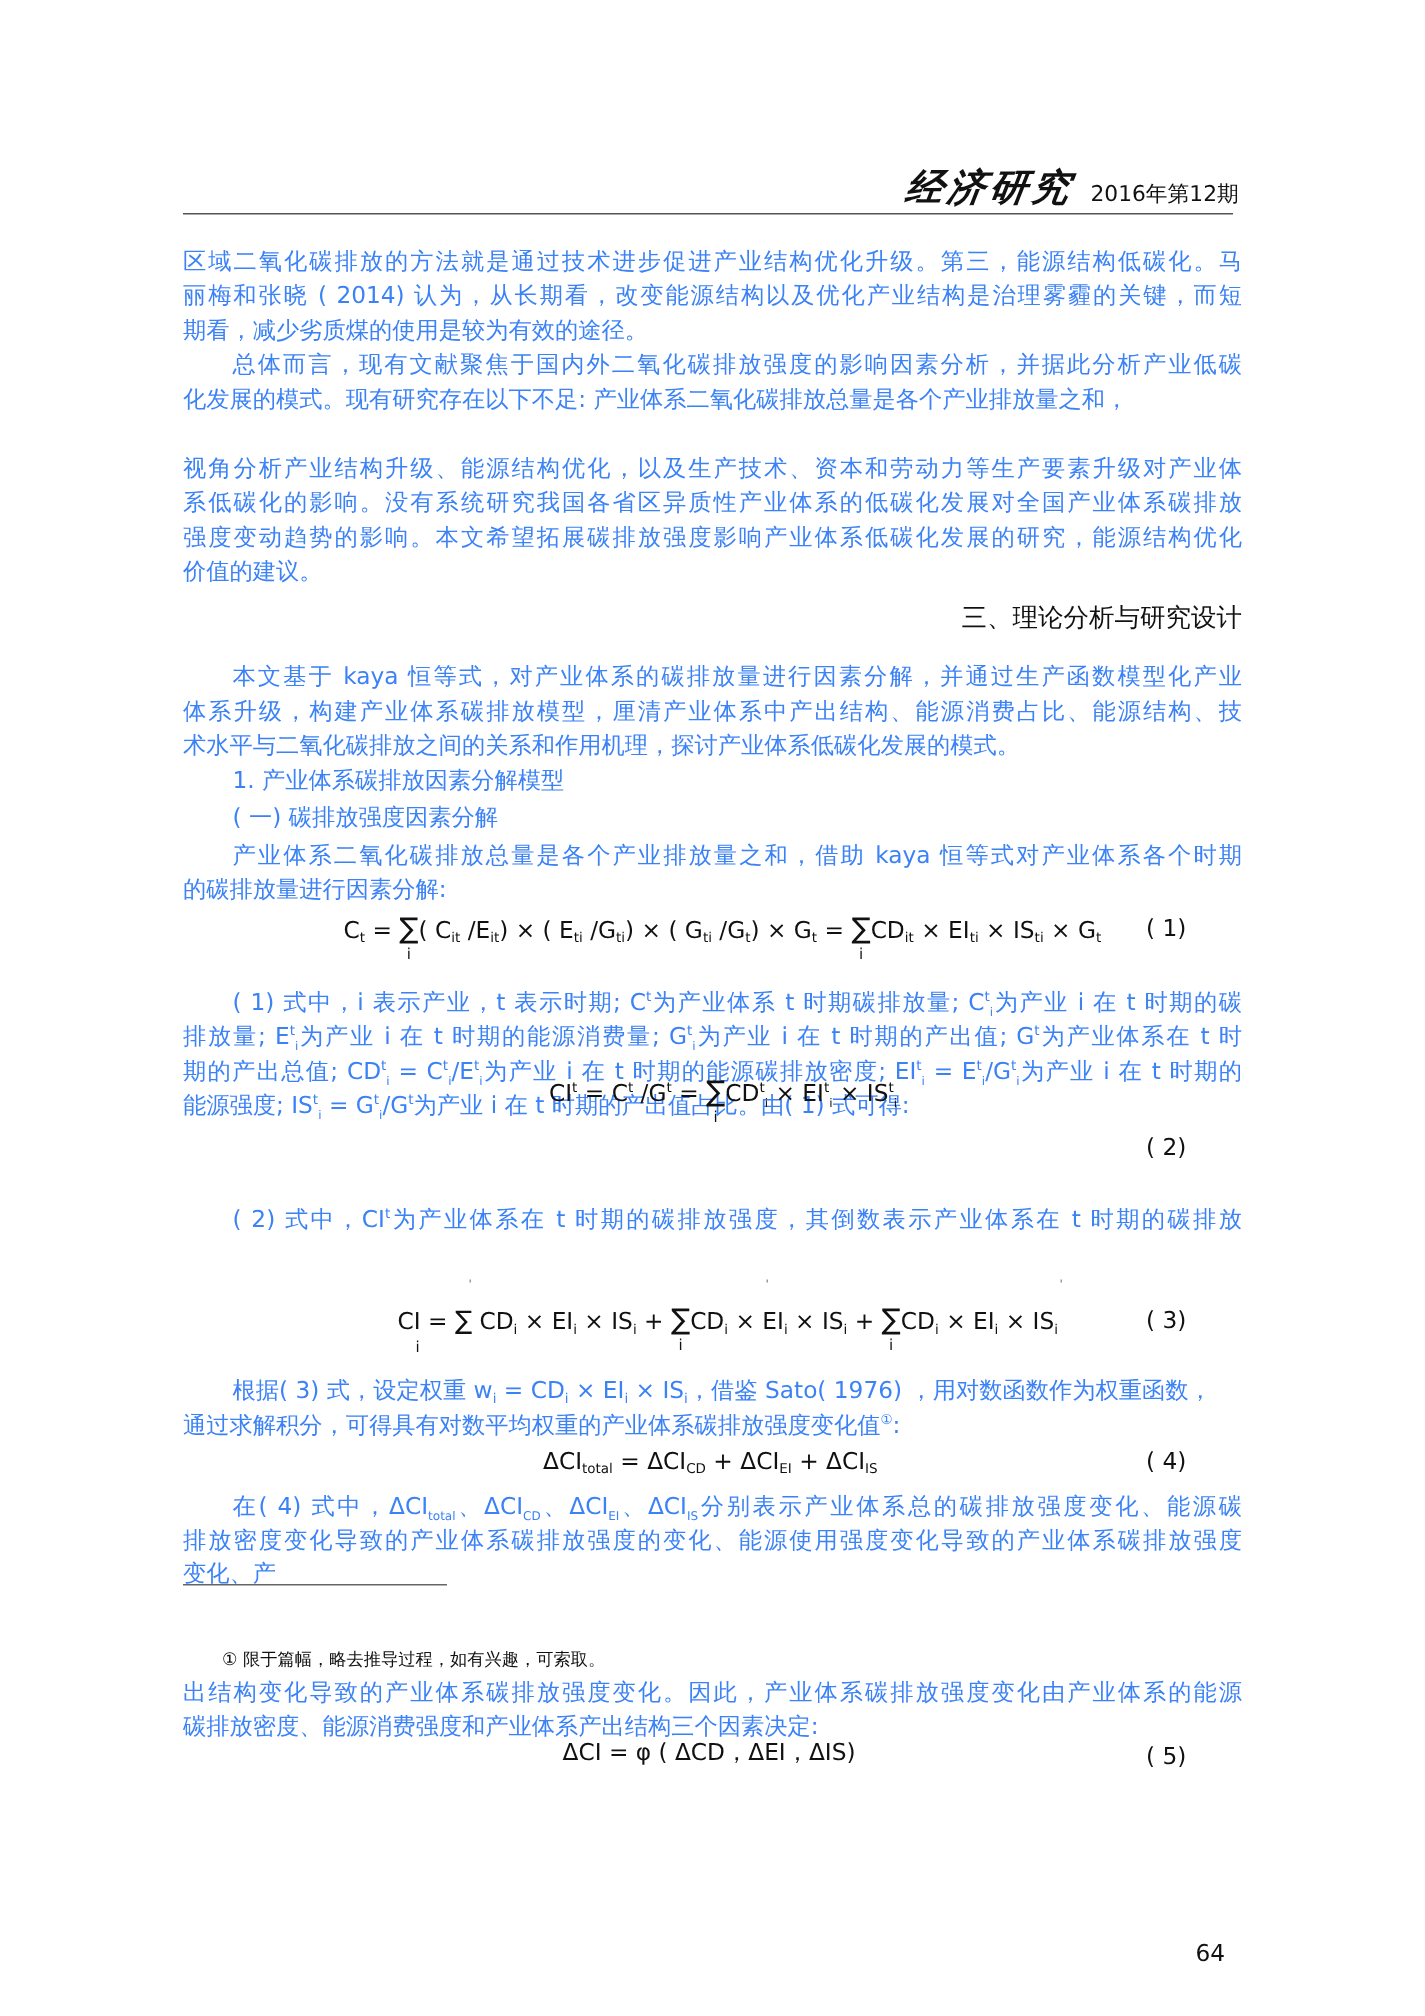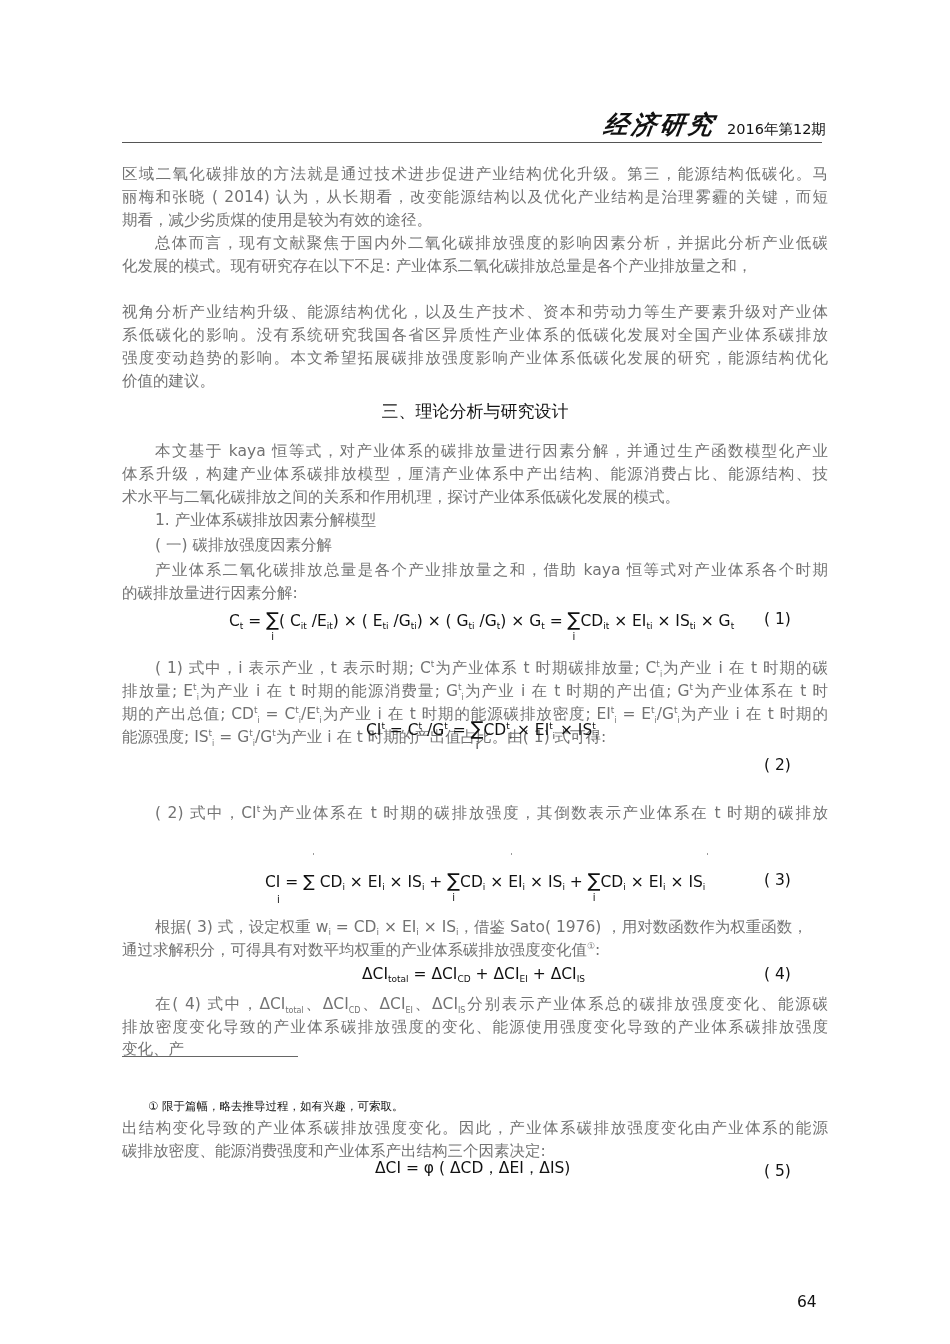--- a/index.html
+++ b/index.html
@@ -7,24 +7,24 @@
          font-family: "DejaVu Sans", "Liberation Sans", sans-serif; color: #111; }
   .page { position: absolute; left: 0; top: 0; width: 950px; height: 1344px; }
 
   
   .journal-logo { position: absolute; left: 604px; top: 108px; font-family: "DejaVu Serif", serif;
                   font-size: 25px; font-weight: bold; font-style: italic; letter-spacing: 3px; color: #111; transform: skewX(-8deg); }
   .journal-issue { position: absolute; left: 727px; top: 120px; font-size: 14.5px; color: #111; }
   .header-rule { position: absolute; left: 122px; top: 142px; width: 700px; height: 0; border-top: 1.4px solid #555; }
 
   
-  .line { position: absolute; left: 122px; width: 706px; font-size: 15.5px; line-height: 22px; white-space: nowrap; color: #737373; }
+  .line { position: absolute; left: 122px; width: 706px; font-size: 15.5px; line-height: 22px; white-space: nowrap; color: #3b82f6; }
   .indent { left: 155px; width: 673px; }
   .justify { text-align: justify; text-align-last: justify; }
-  .section-title { position: absolute; left: 122px; width: 706px; text-align: center; font-size: 17px; top: 400px; }
+  .section-title { position: absolute; left: 122px; width: 706px; text-align: right; font-size: 17px; top: 400px; }
 
   sub, sup { font-size: 9px; line-height: 0; }
   sub { vertical-align: -3px; }
   sup { vertical-align: 6px; }
   .tiny-sub { font-size: 8px; vertical-align: -4px; line-height: 0; }
 
   
   .eq { position: absolute; font-size: 15.5px; white-space: nowrap; }
   .eq-num { position: absolute; font-size: 15.5px; white-space: nowrap; }
   .sum { position: relative; display: inline-block; font-size: 19px; line-height: 1; }

